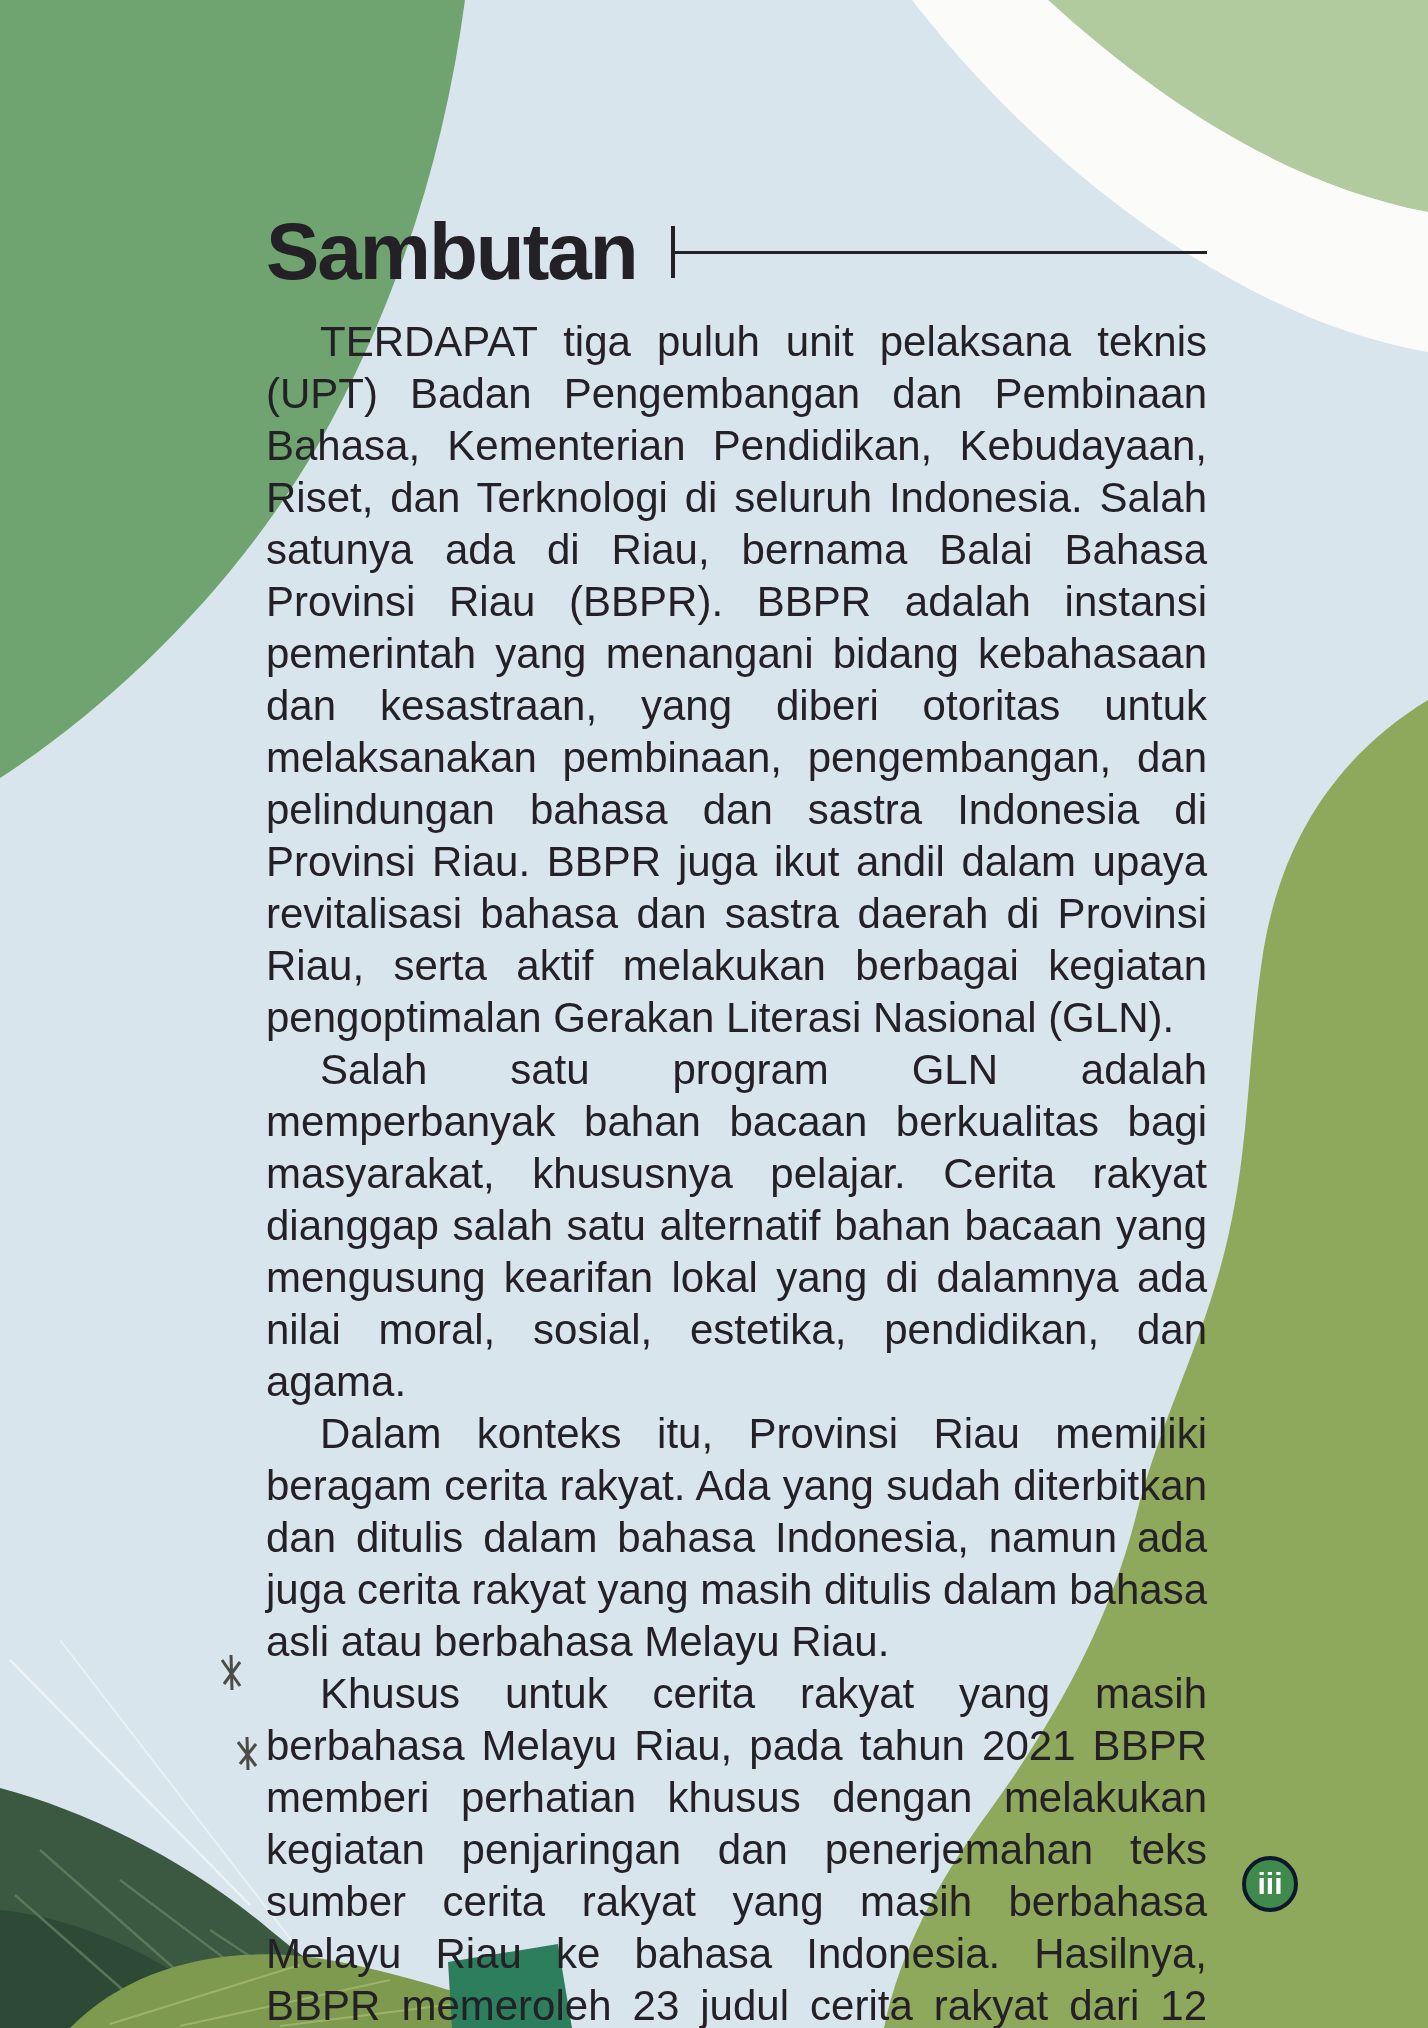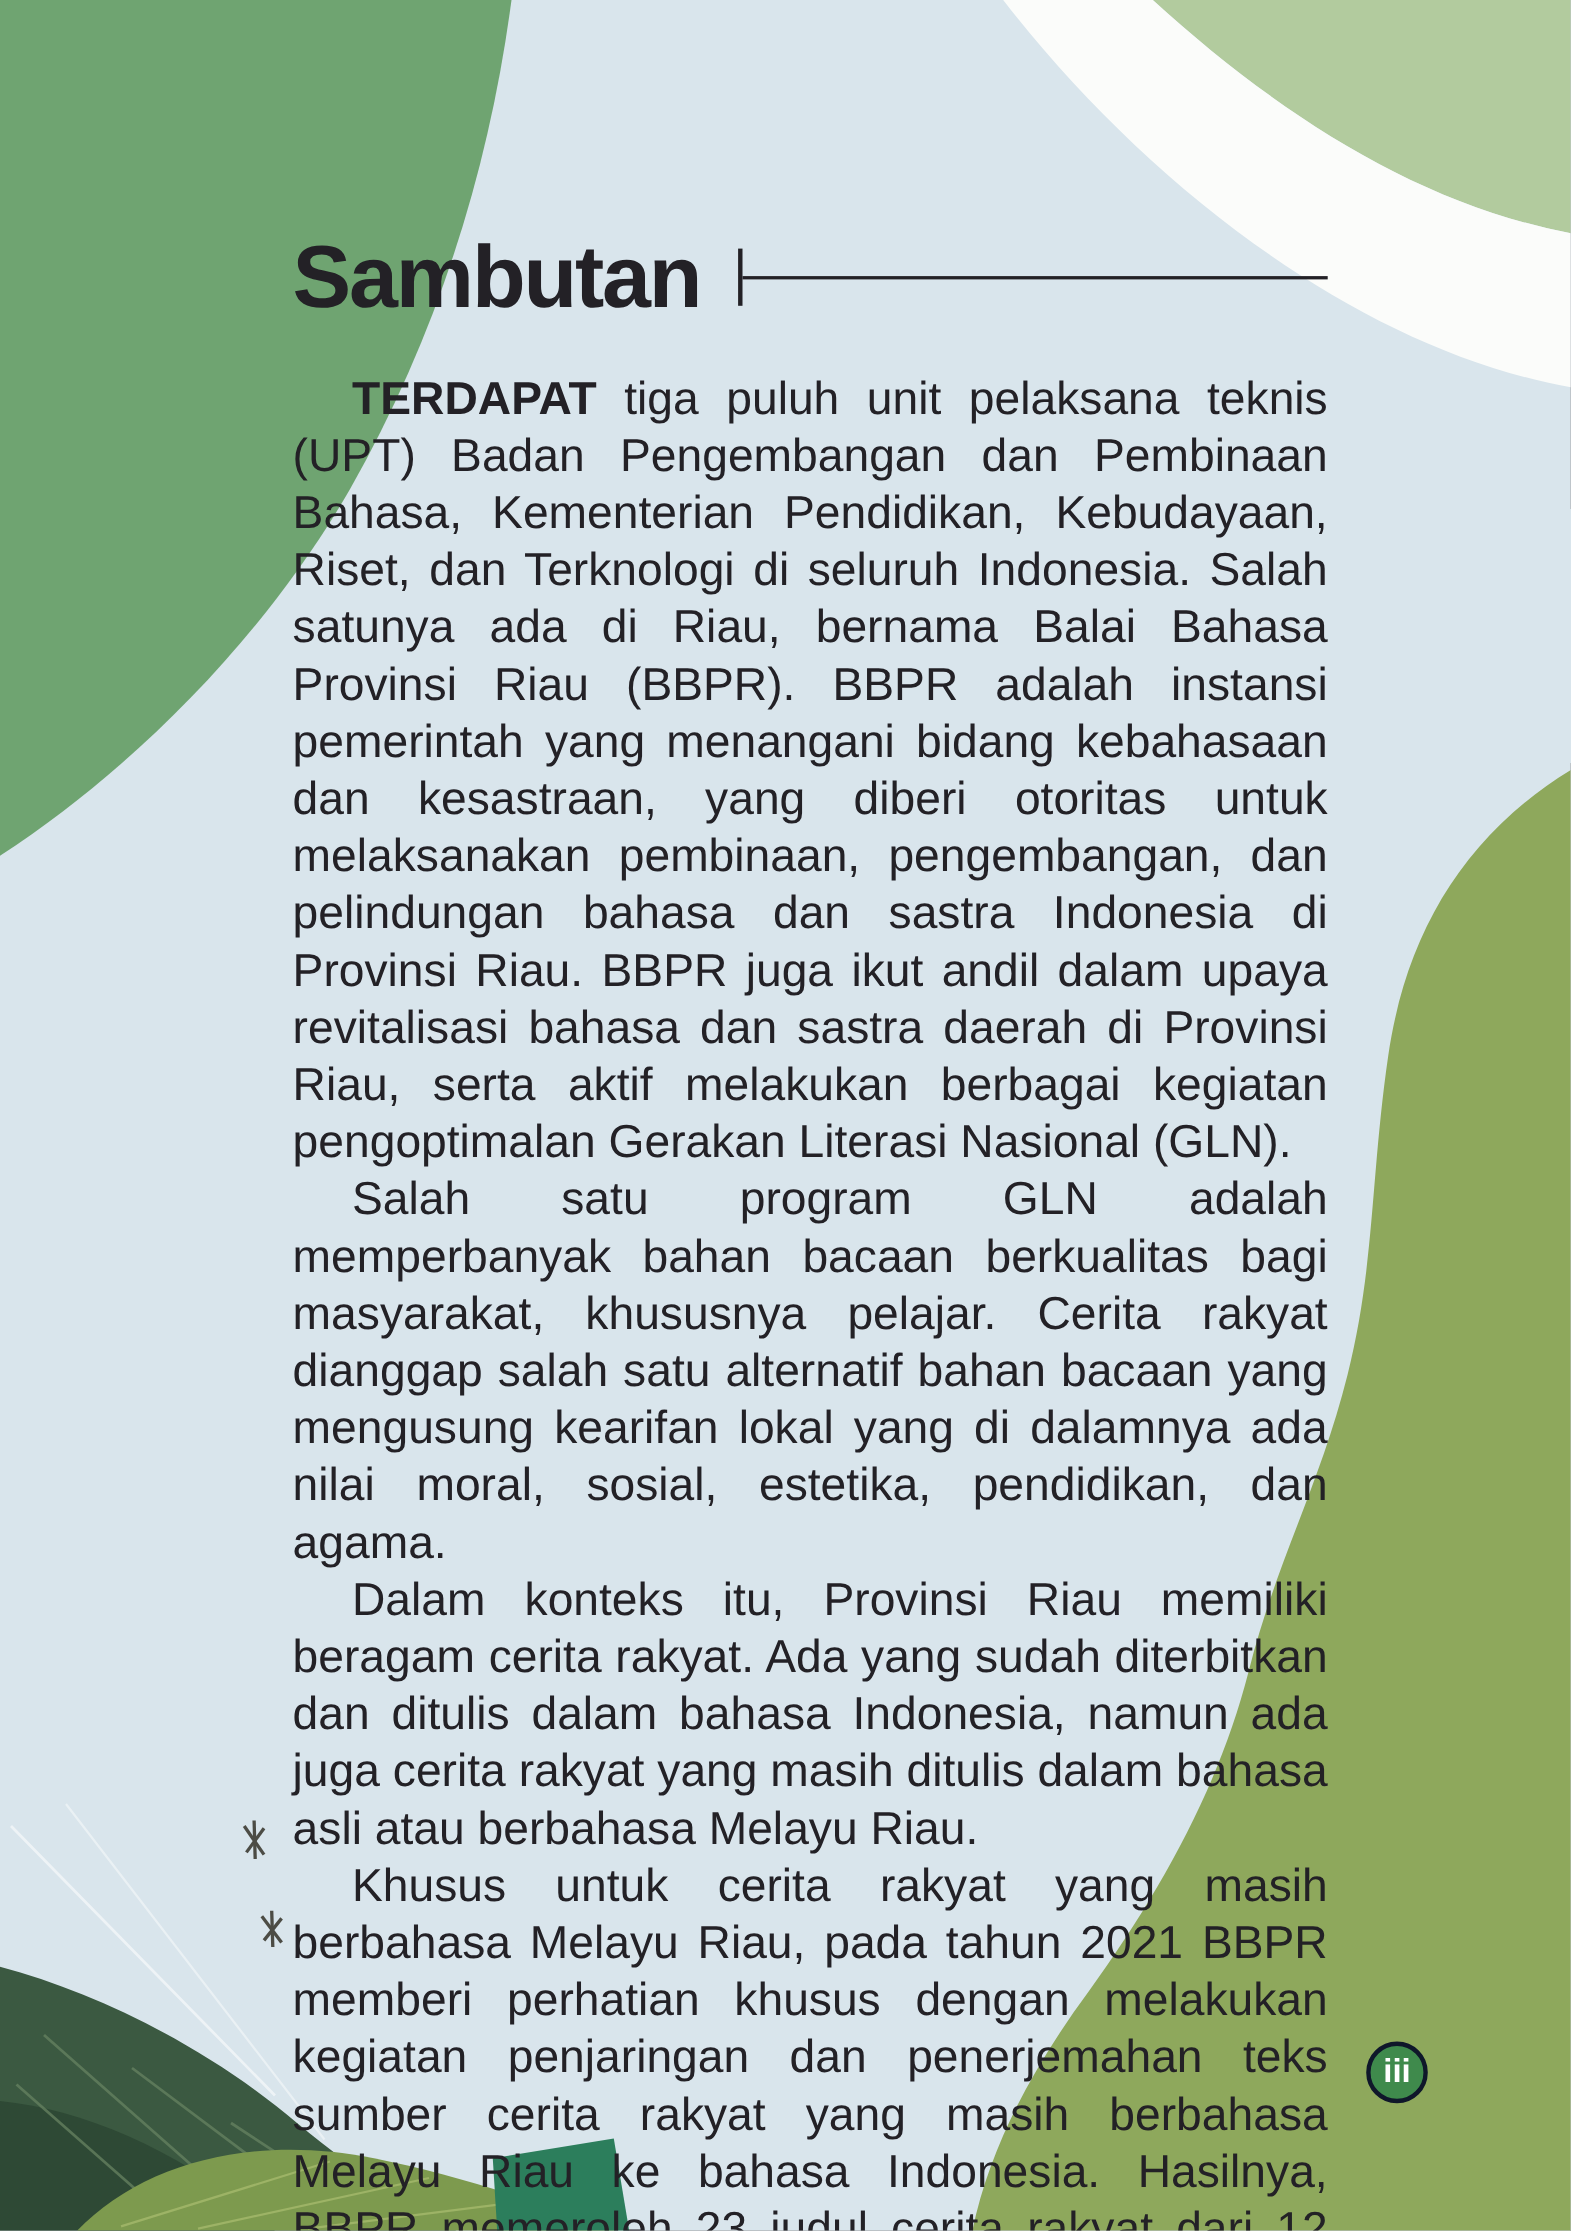--- a/index.html
+++ b/index.html
@@ -24,21 +24,21 @@
   .content {
     position: absolute;
     left: 266px;
     top: 212px;
     width: 941px;
   }
   .title-row {
     display: flex;
     align-items: center;
     gap: 34px;
-    margin-bottom: 44px;
+    margin-bottom: 24px;
   }
   h1.title {
     margin: 0;
     font-size: 80px;
     line-height: 80px;
     font-weight: 700;
     letter-spacing: -2px;
     color: #232126;
     white-space: nowrap;
   }
@@ -57,21 +57,21 @@
     height: 3px;
     background: #232126;
   }
   p.para {
     margin: 0;
     font-size: 42px;
     line-height: 52px;
     text-align: justify;
     text-indent: 54px;
   }
-  p.para strong { font-weight: 700; }
+  p.para strong { font-weight: 400; }
   .page-badge {
     position: absolute;
     left: 1242px;
     top: 1856px;
     width: 56px;
     height: 56px;
     box-sizing: border-box;
     border-radius: 50%;
     background: #3f8a4c;
     border: 4px solid #0f172a;

